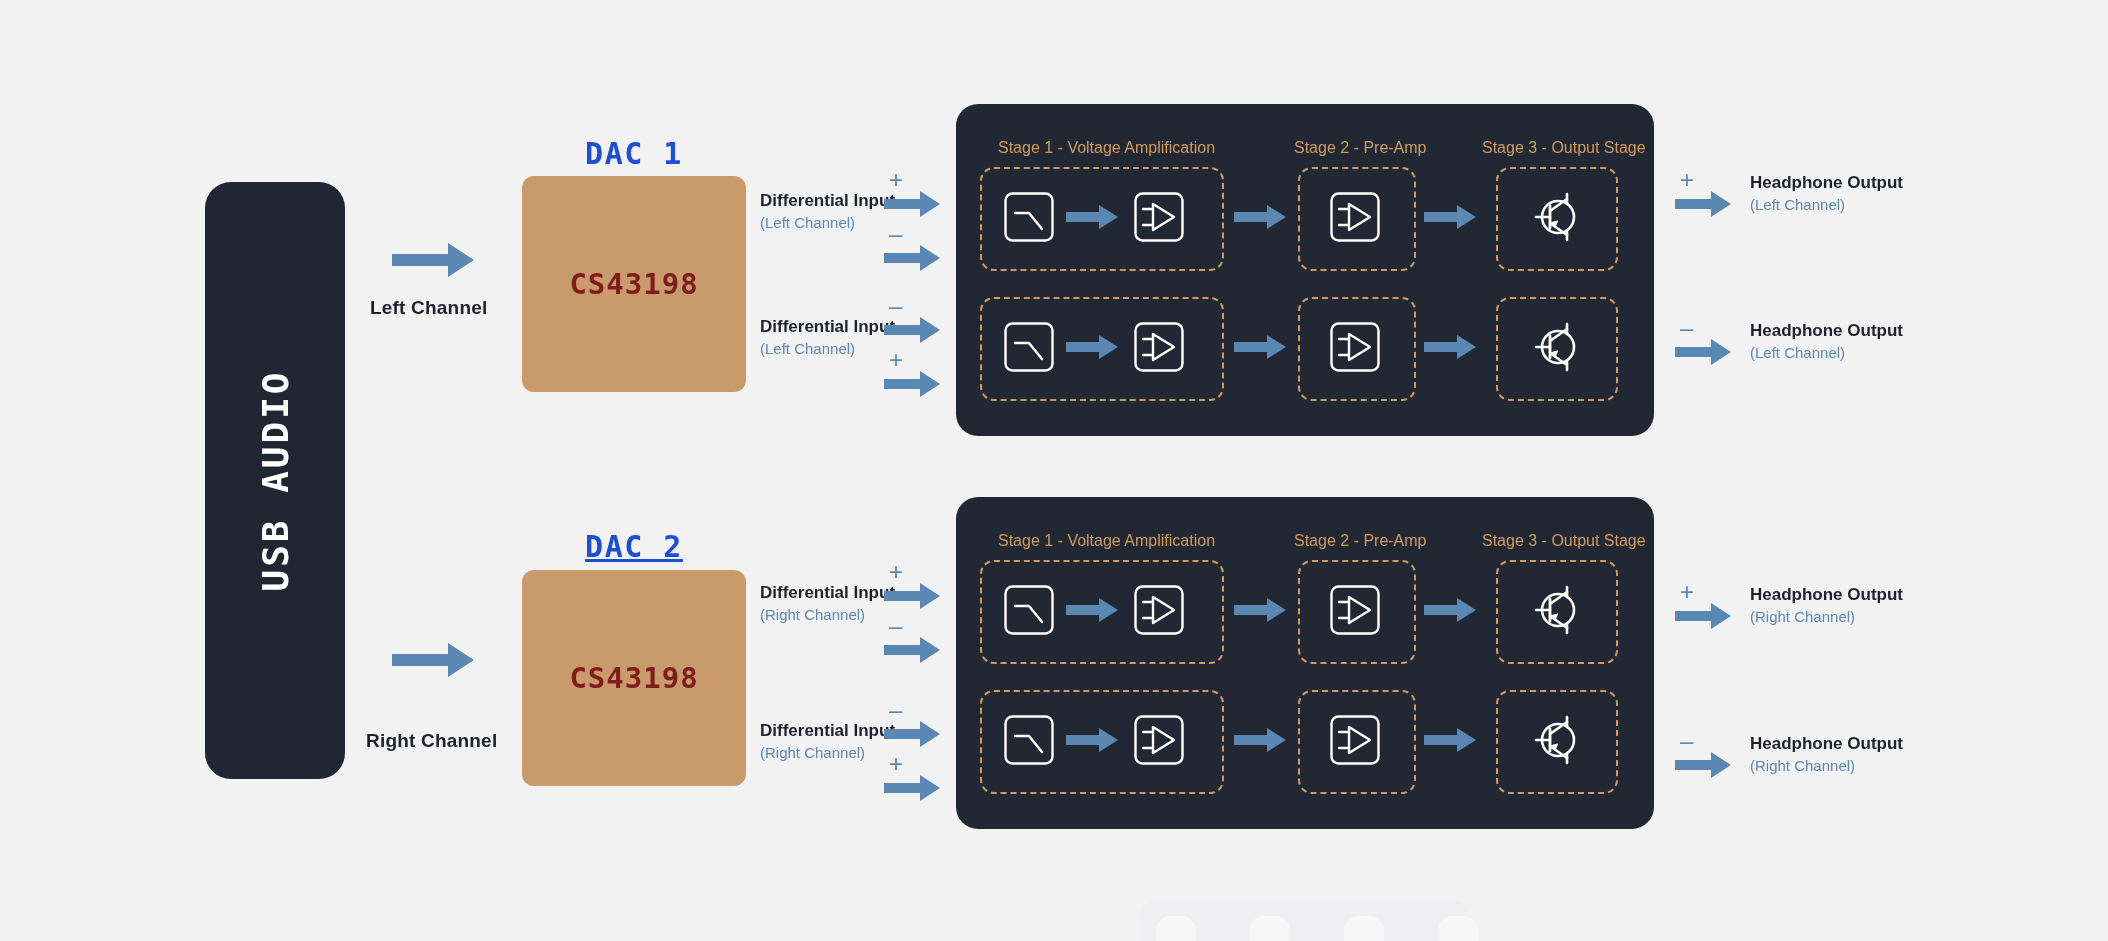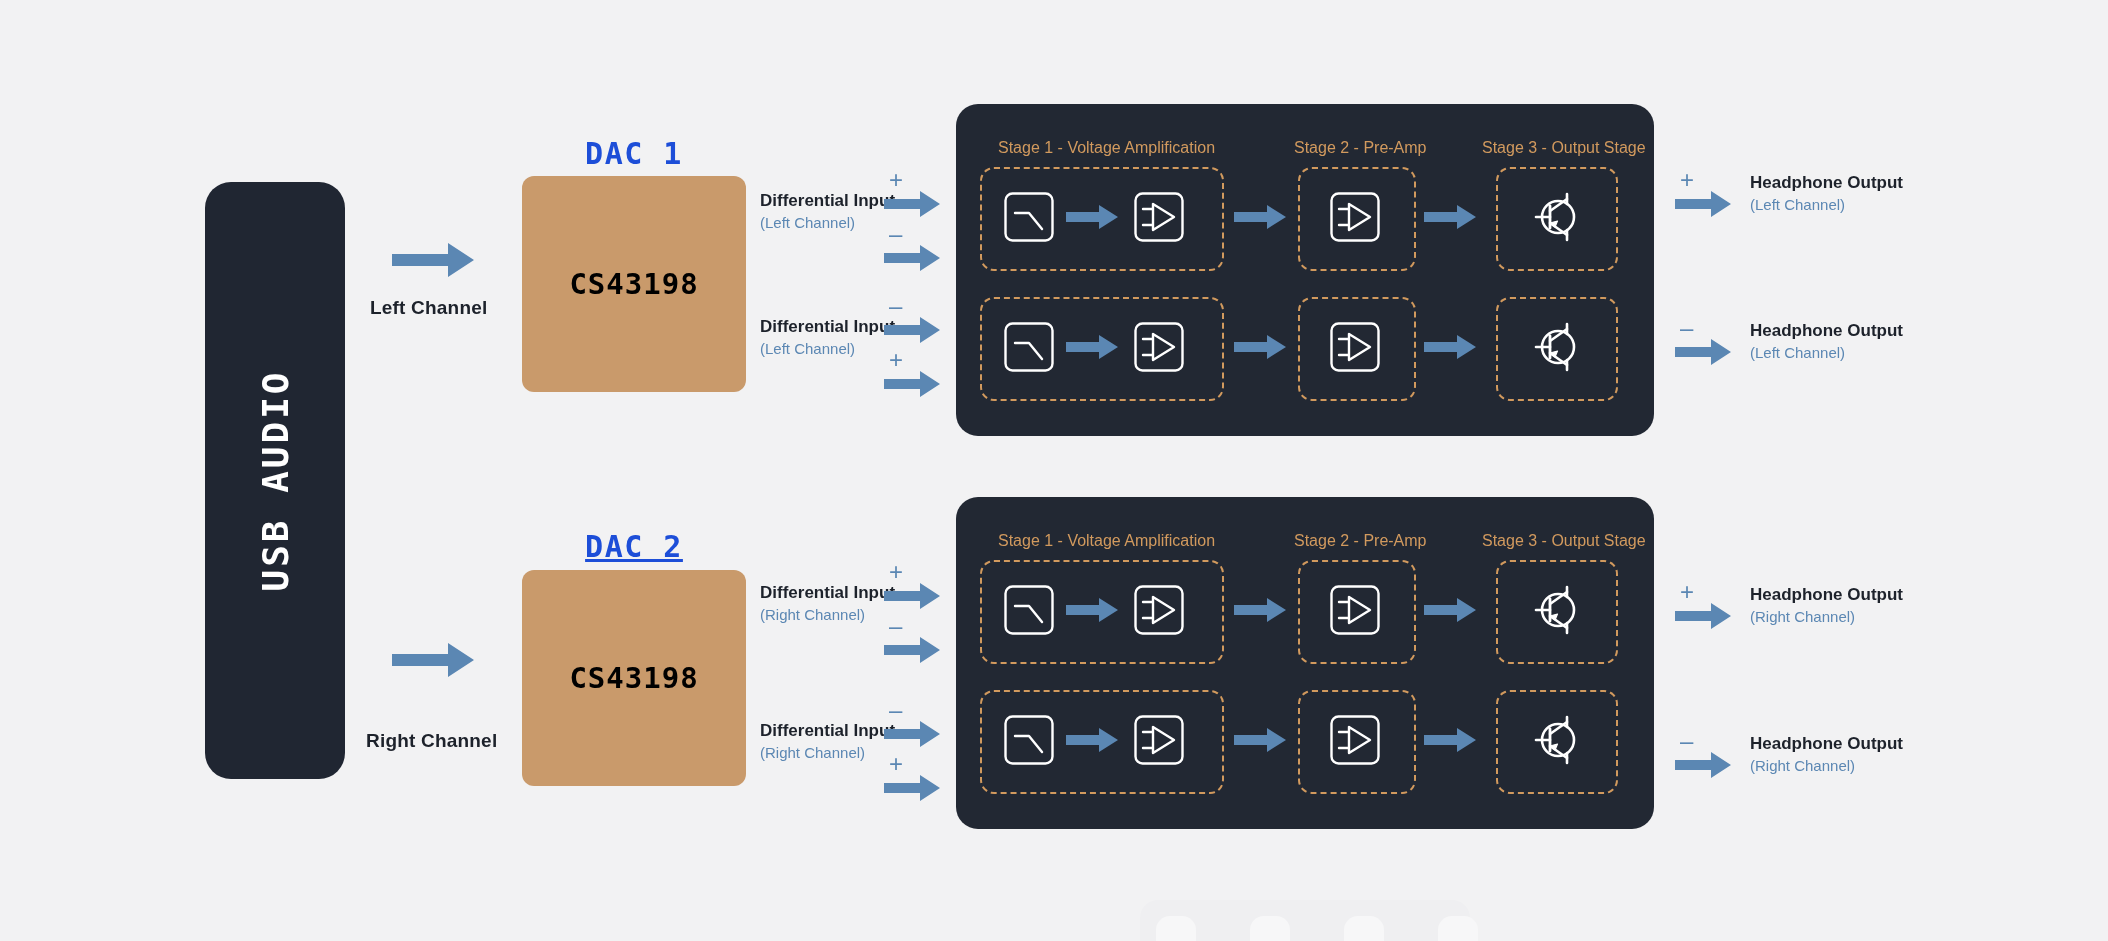--- a/index.html
+++ b/index.html
@@ -41,21 +41,21 @@
     position:absolute;color:#1d4ed8;
     font-size:30px;font-weight:700;letter-spacing:1.5px;
     font-family:"DejaVu Sans Mono",monospace;
     white-space:nowrap;text-align:center;
   }
   .dac-box{
     position:absolute;background:#c99a6b;border-radius:12px;
     display:flex;align-items:center;justify-content:center;
   }
   .dac-chip{
-    color:#000000;font-size:29px;font-weight:700;letter-spacing:1px;
+    color:#7f1d1d;font-size:29px;font-weight:700;letter-spacing:1px;
     font-family:"DejaVu Sans Mono",monospace;
   }
 
   
   .txt-block{position:absolute;white-space:nowrap;}
   .txt-main{color:#1d222b;font-size:17px;font-weight:700;line-height:1.25;}
   .txt-sub{color:#5b87b3;font-size:15px;font-weight:400;margin-top:3px;}
 
   
   .sign{

